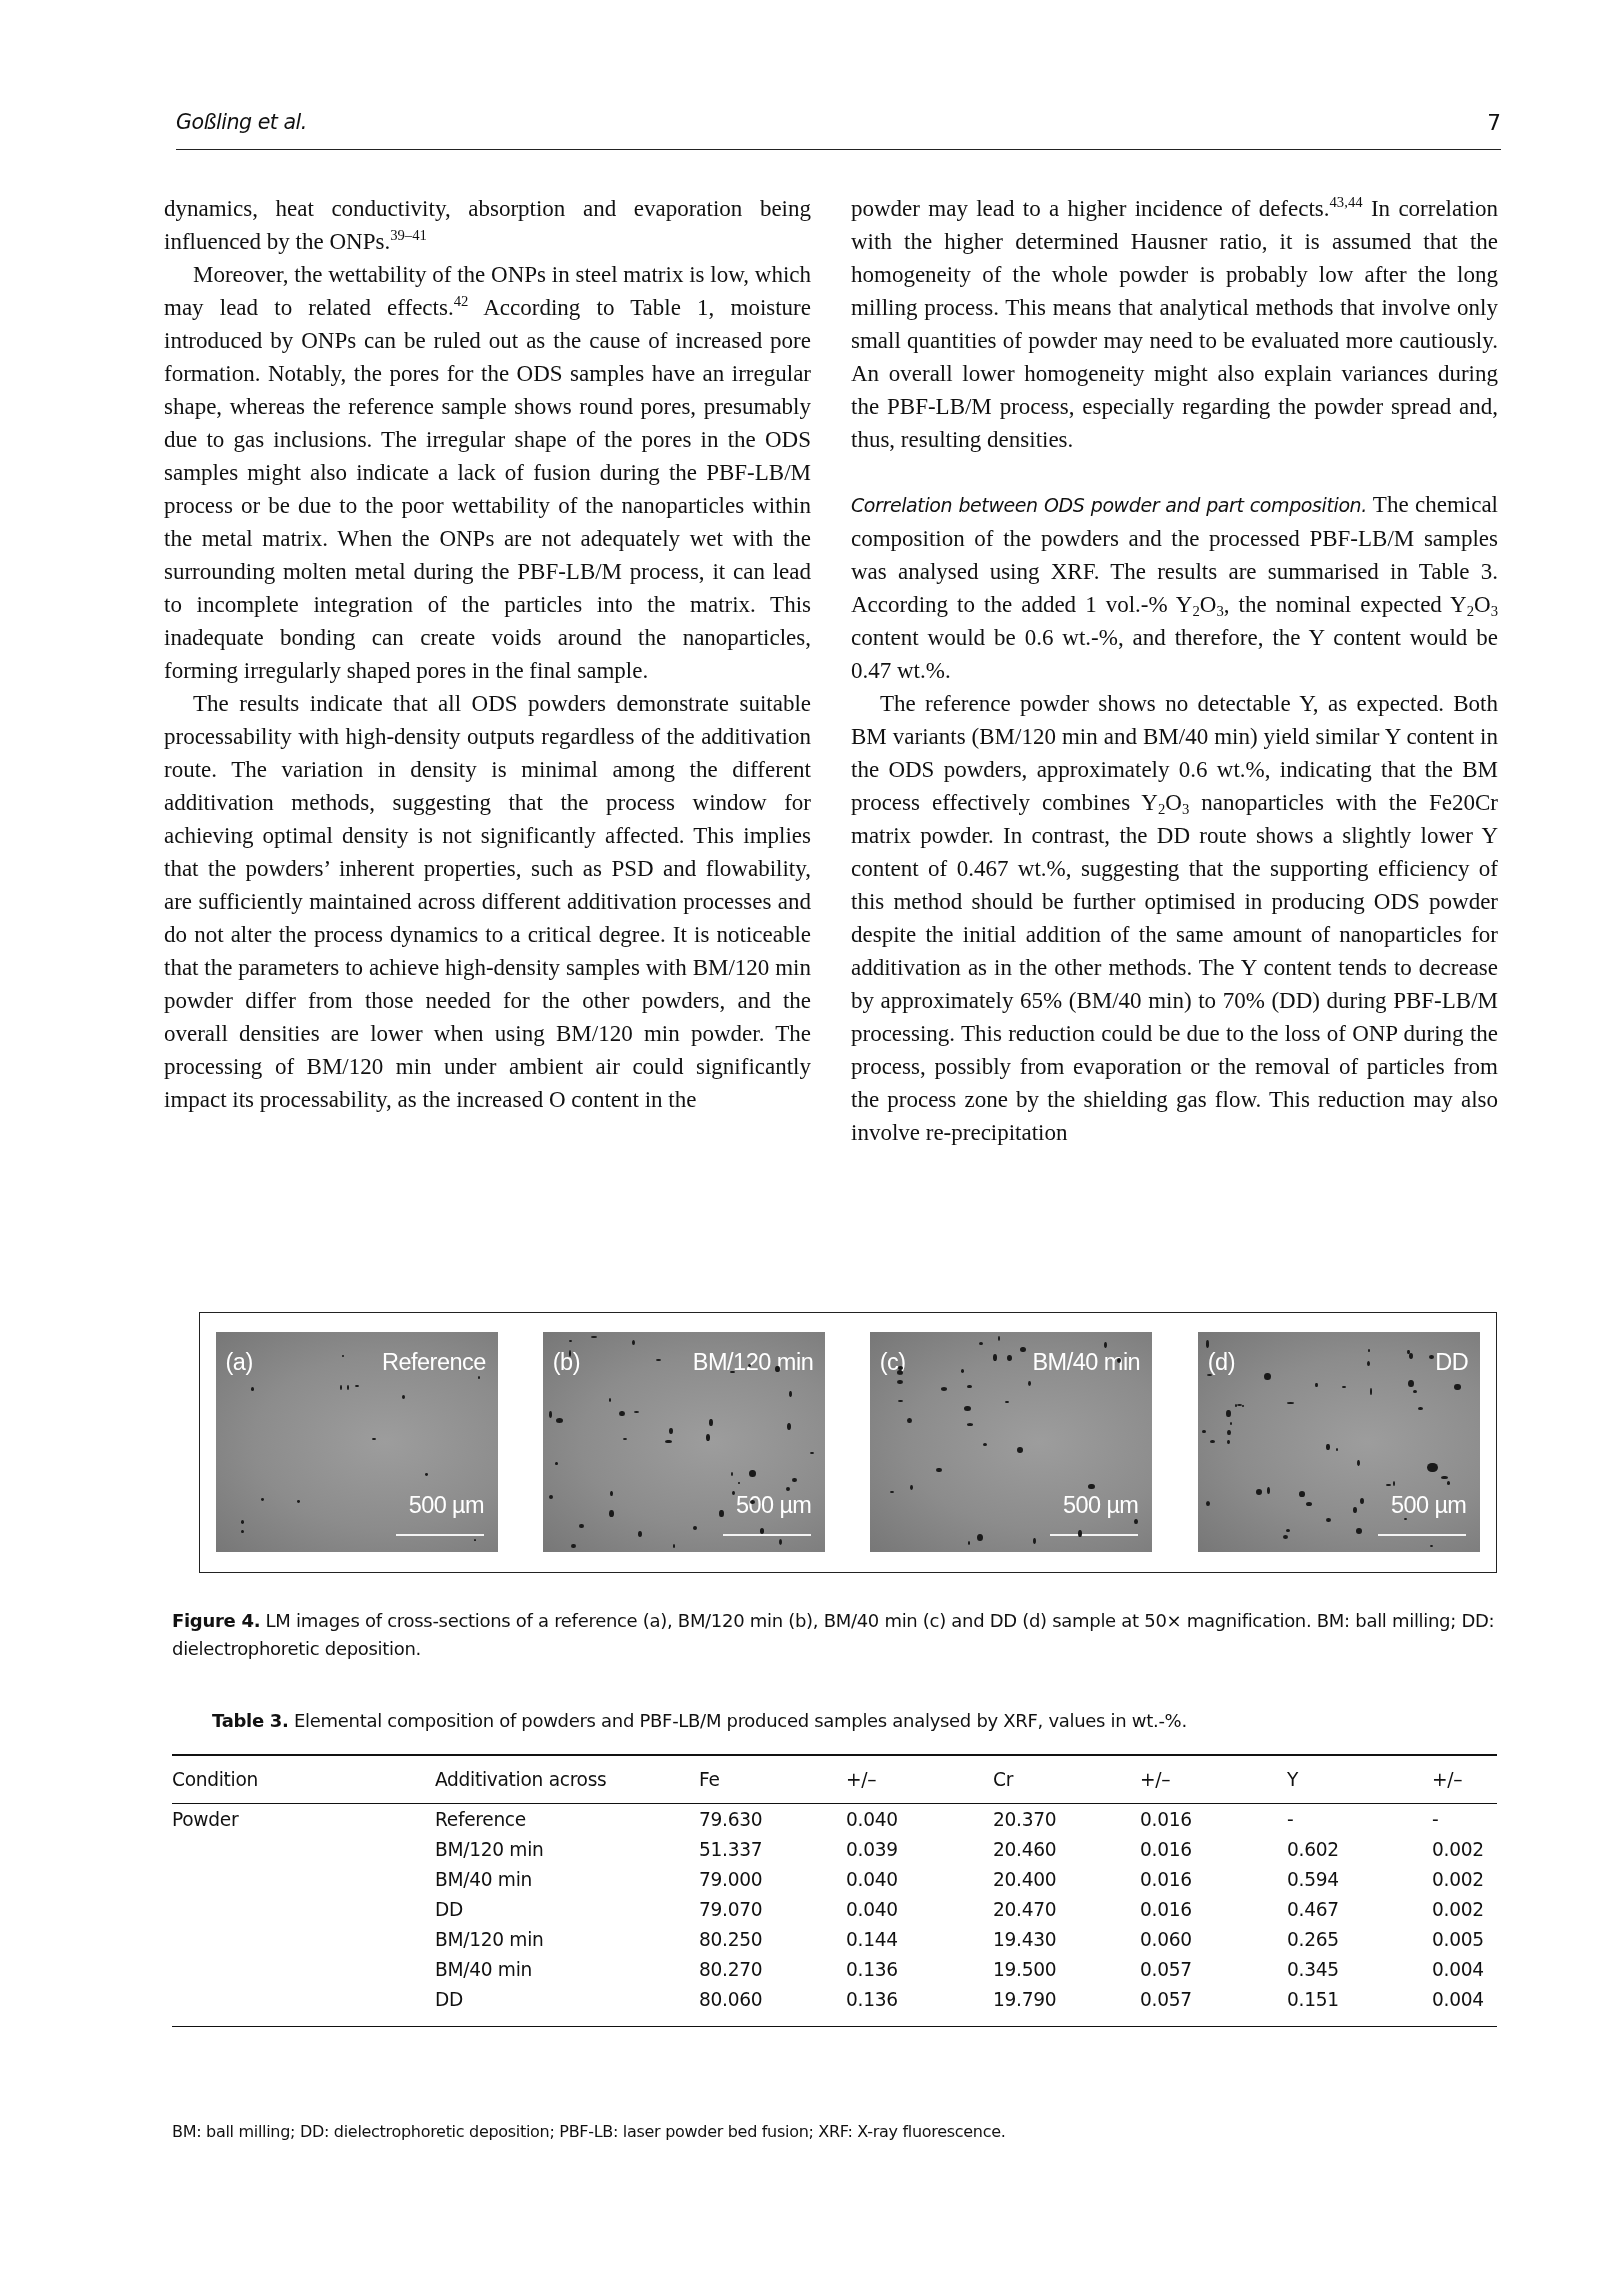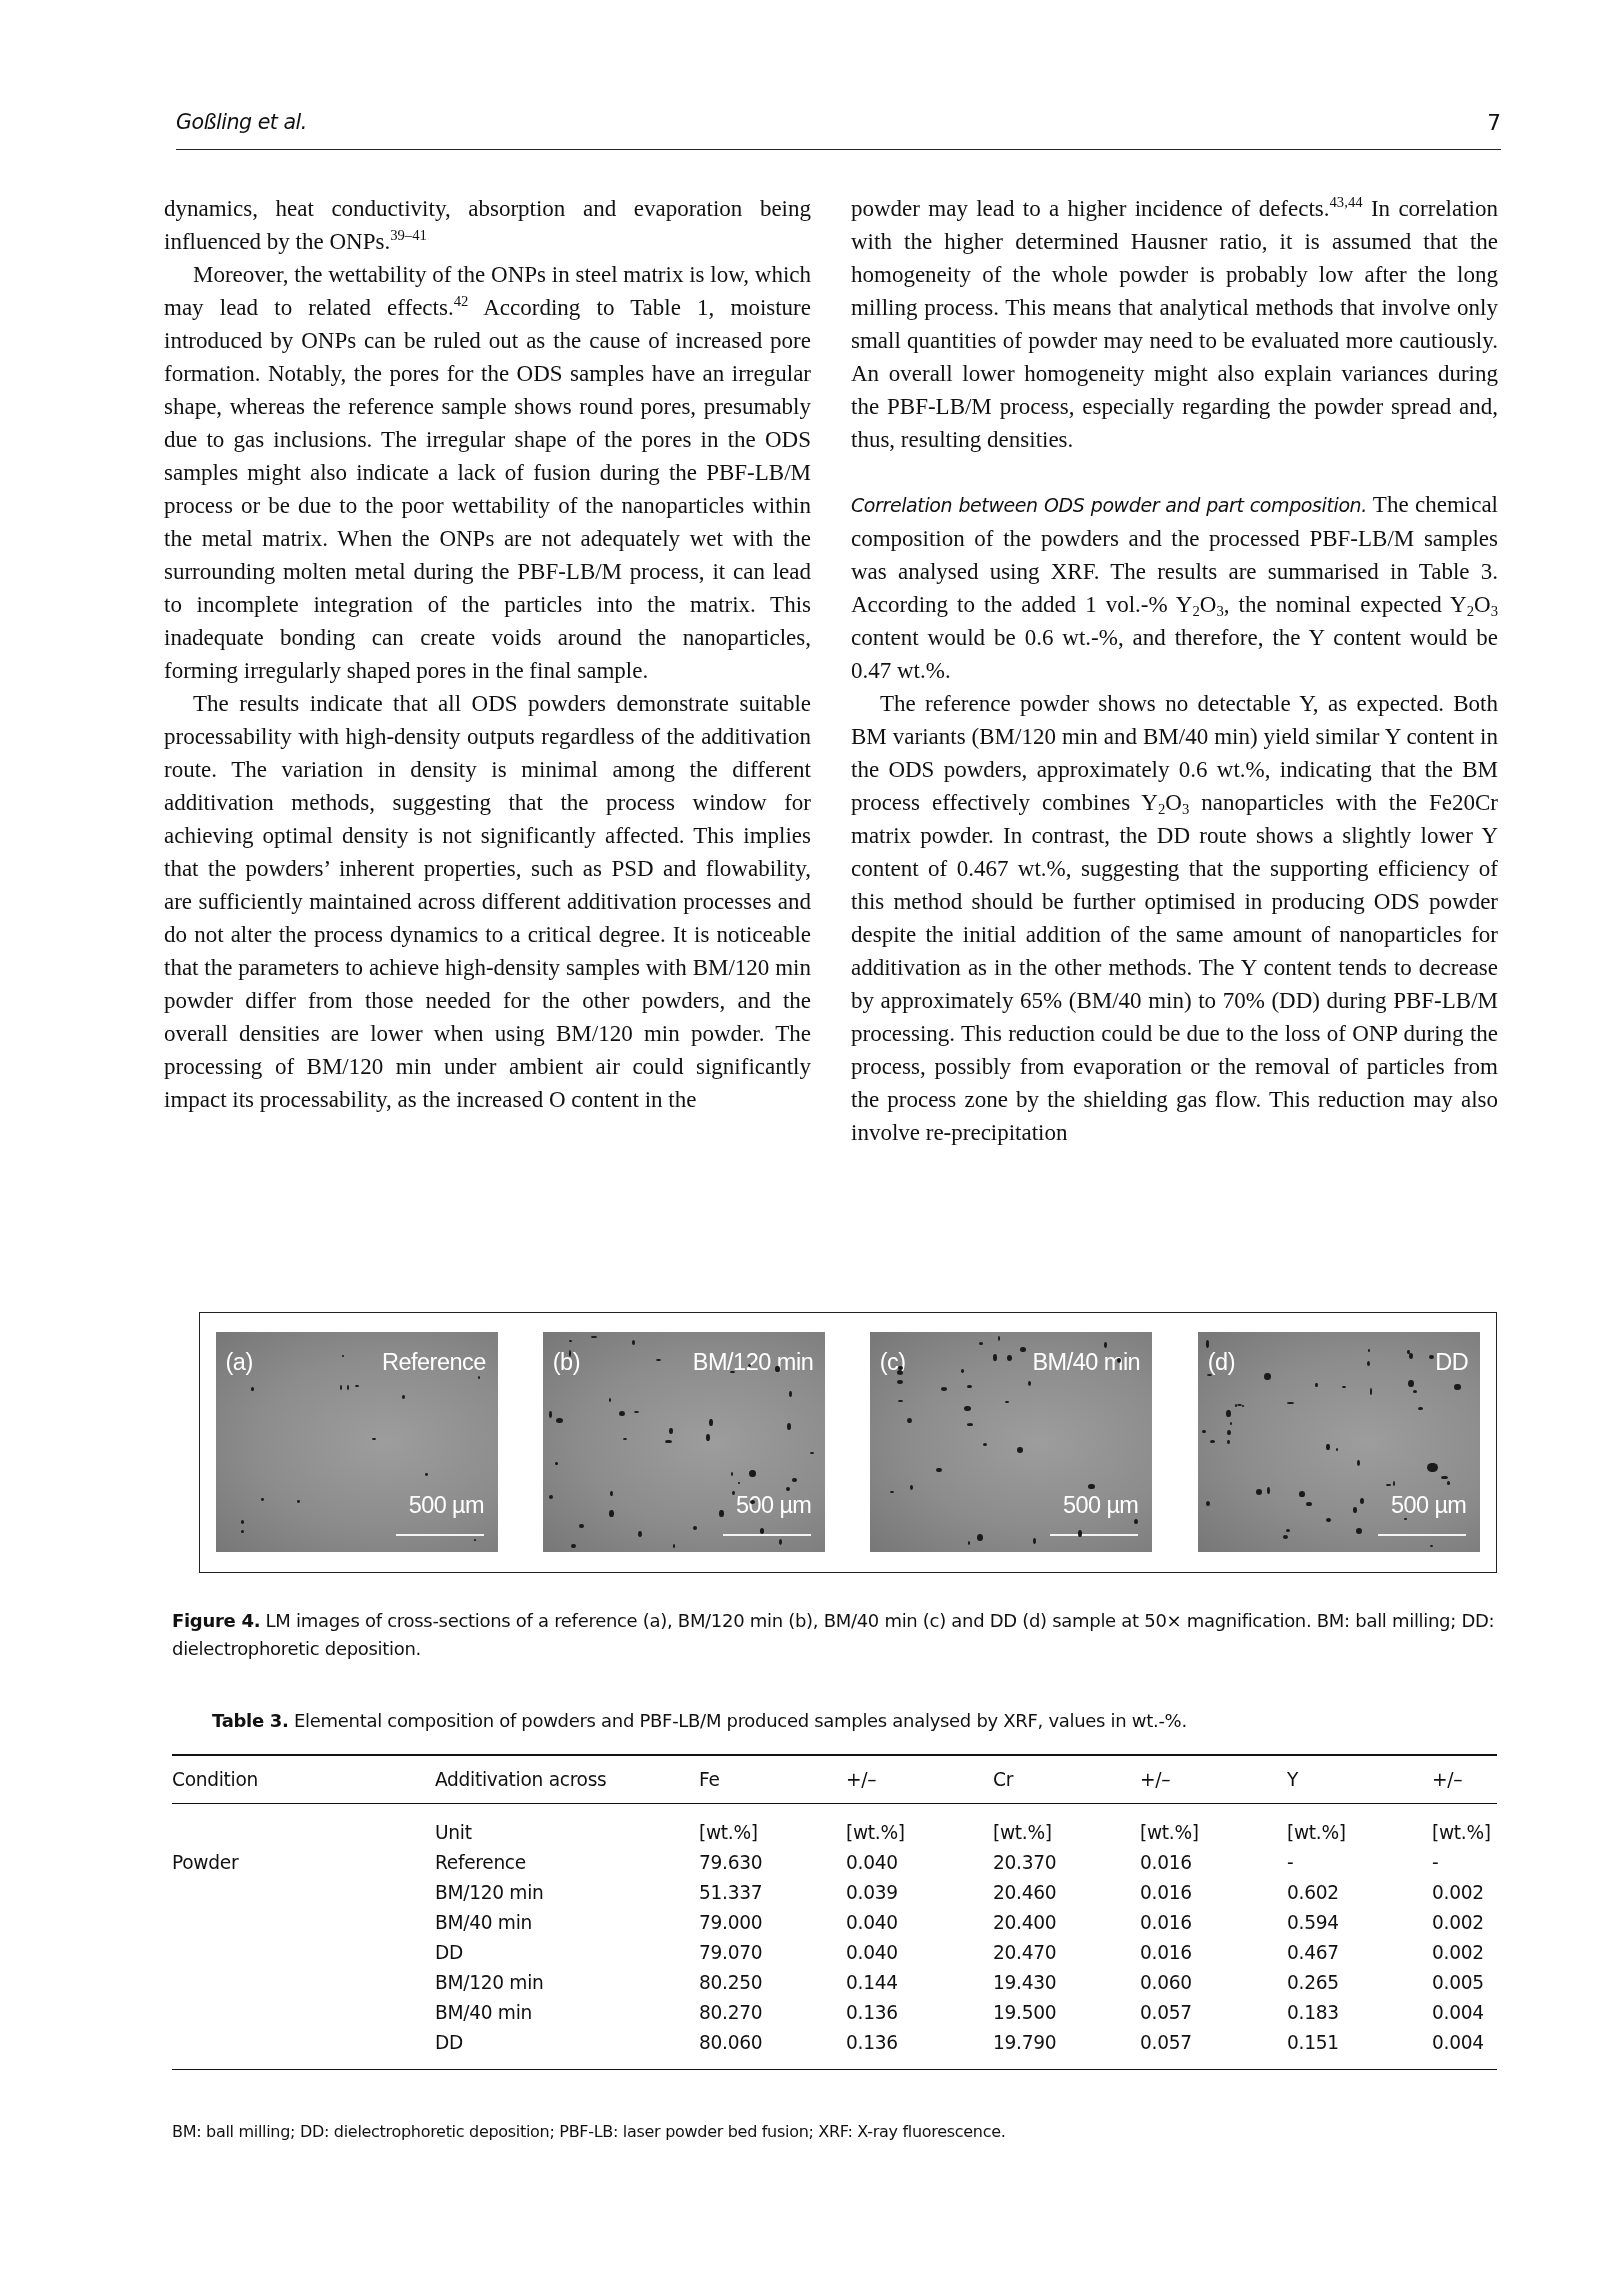--- a/index.html
+++ b/index.html
@@ -245,30 +245,20 @@
       <th class="c1">Additivation across</th>
       <th class="c2">Fe</th>
       <th class="c3">+/–</th>
       <th class="c4">Cr</th>
       <th class="c5">+/–</th>
       <th class="c6">Y</th>
       <th class="c7">+/–</th>
     </tr>
   </thead>
   <tbody id="table3-body">
-      <tr class="first">
-        <td class="c0"></td>
-        <td class="c1">Unit</td>
-        <td class="c2">[wt.%]</td>
-        <td class="c3">[wt.%]</td>
-        <td class="c4">[wt.%]</td>
-        <td class="c5">[wt.%]</td>
-        <td class="c6">[wt.%]</td>
-        <td class="c7">[wt.%]</td>
-      </tr>
       <tr>
         <td class="c0">Powder</td>
         <td class="c1">Reference</td>
         <td class="c2">79.630</td>
         <td class="c3">0.040</td>
         <td class="c4">20.370</td>
         <td class="c5">0.016</td>
         <td class="c6">-</td>
         <td class="c7">-</td>
       </tr>
@@ -312,21 +302,21 @@
         <td class="c6">0.265</td>
         <td class="c7">0.005</td>
       </tr>
       <tr>
         <td class="c0"></td>
         <td class="c1">BM/40 min</td>
         <td class="c2">80.270</td>
         <td class="c3">0.136</td>
         <td class="c4">19.500</td>
         <td class="c5">0.057</td>
-        <td class="c6">0.183</td>
+        <td class="c6">0.345</td>
         <td class="c7">0.004</td>
       </tr>
       <tr class="last">
         <td class="c0"></td>
         <td class="c1">DD</td>
         <td class="c2">80.060</td>
         <td class="c3">0.136</td>
         <td class="c4">19.790</td>
         <td class="c5">0.057</td>
         <td class="c6">0.151</td>

